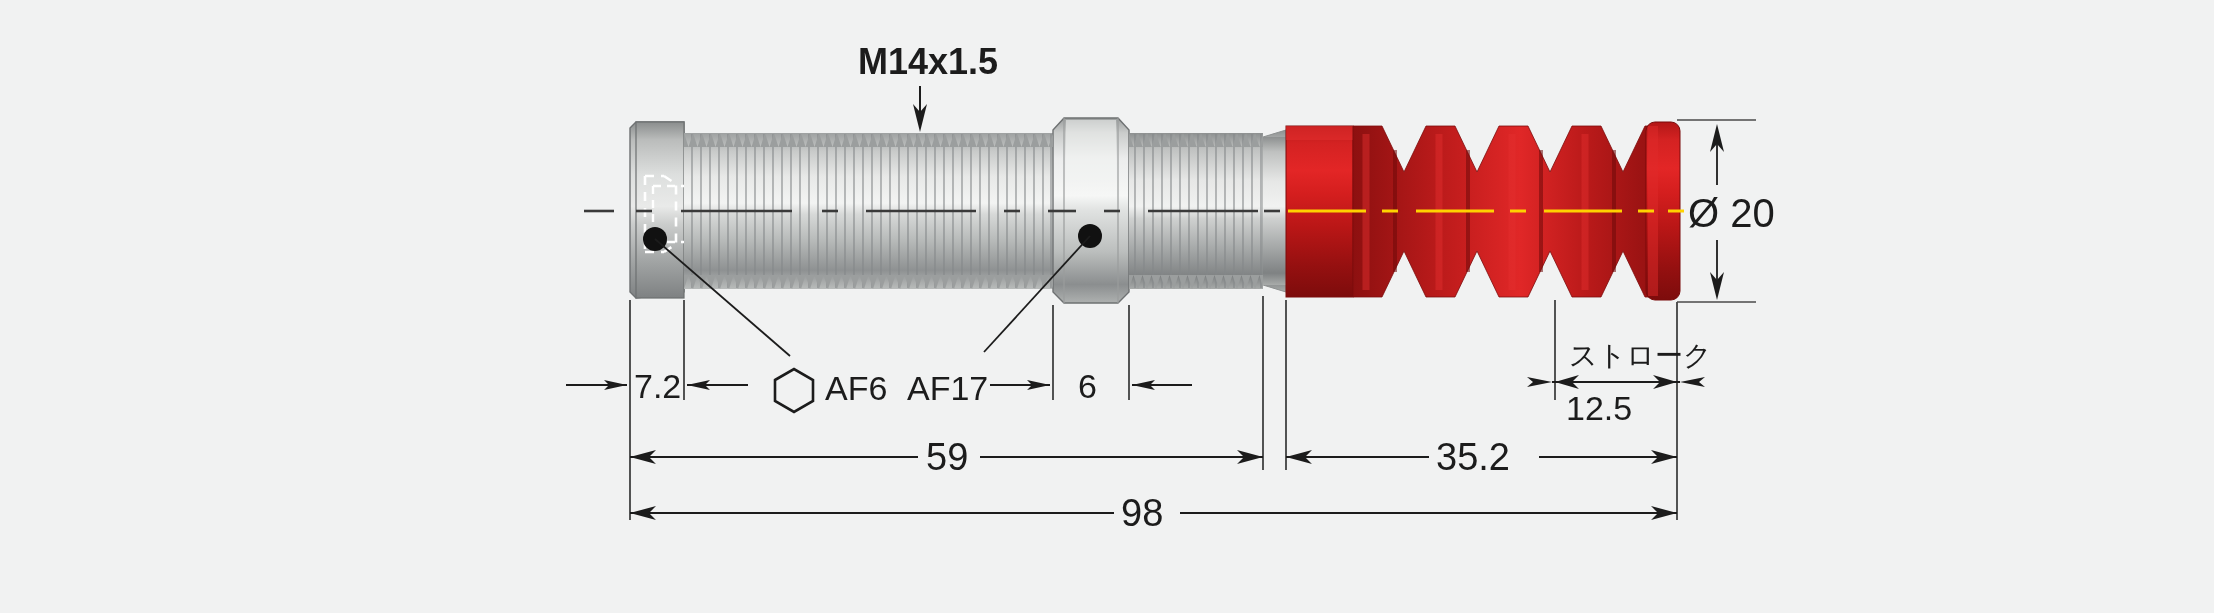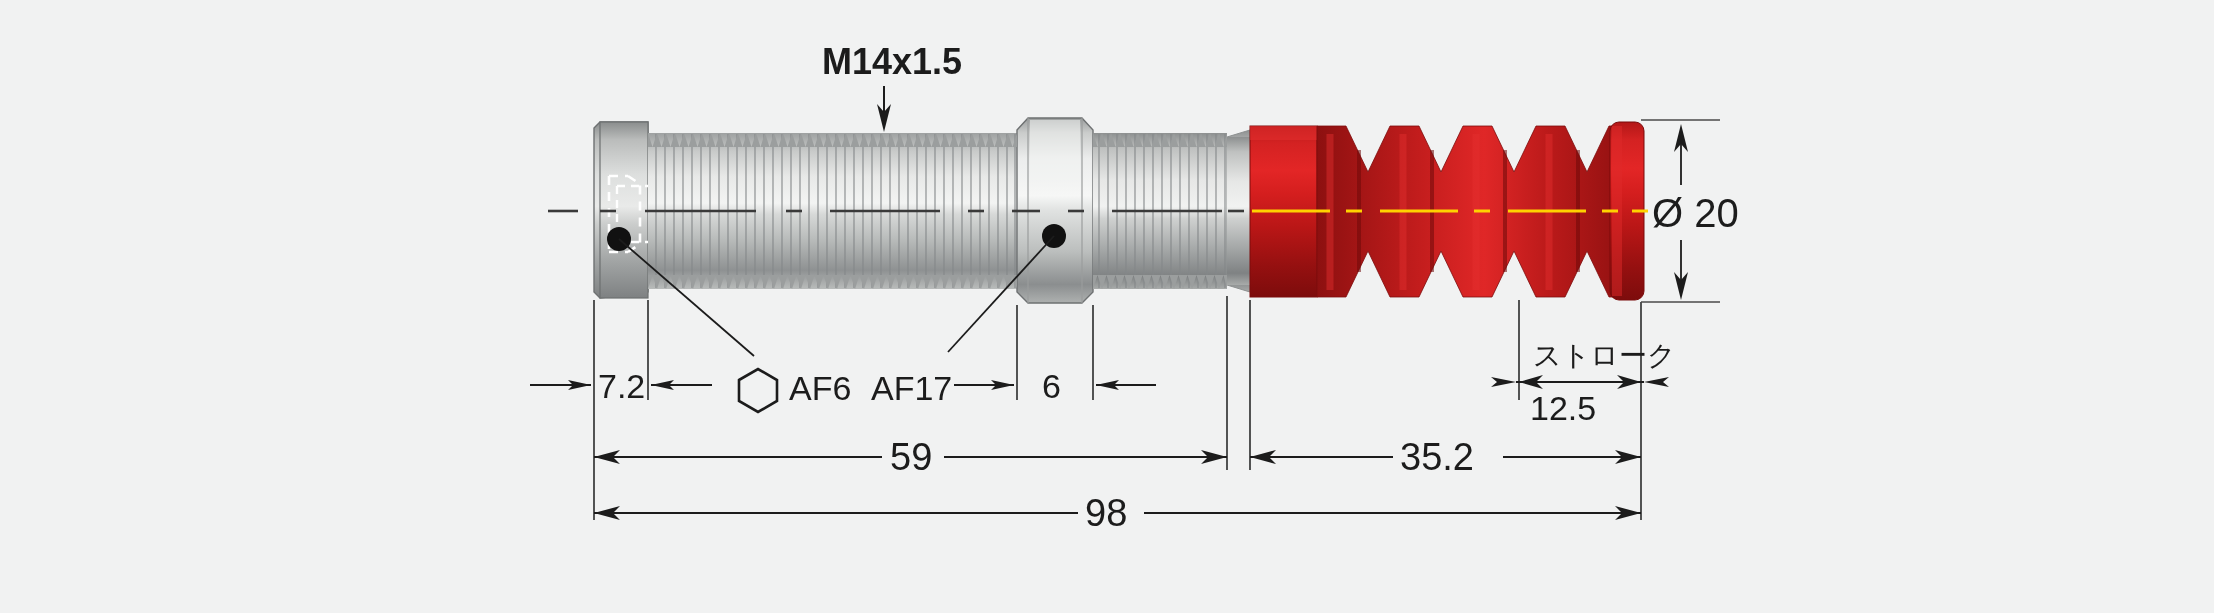--- a/index.html
+++ b/index.html
@@ -2,21 +2,21 @@
 <html><head>
 <meta charset="utf-8">
 <style>
   html,body{margin:0;padding:0;}
   body{
     width:2214px;height:613px;
     background:#f1f2f2;
     font-family:"Liberation Sans",sans-serif;
     overflow:hidden;
   }
-  #stage{position:relative;width:1940px;height:613px;}
+  #stage{position:relative;width:1940px;height:613px;padding-left:36px;}
   svg{display:block;}
   .dimtext{font-family:"Liberation Sans",sans-serif;font-size:34px;fill:#1c1c1c;}
   .boldtext{font-family:"Liberation Sans",sans-serif;font-size:36px;font-weight:bold;fill:#1c1c1c;}
   .jptext{font-family:"DejaVu Sans",sans-serif;font-size:28px;fill:#1c1c1c;}
 </style>
 </head>
 <body>
 
 <div id="stage">
 <svg width="2214" height="613" viewBox="0 0 2214 613" xmlns="http://www.w3.org/2000/svg">

